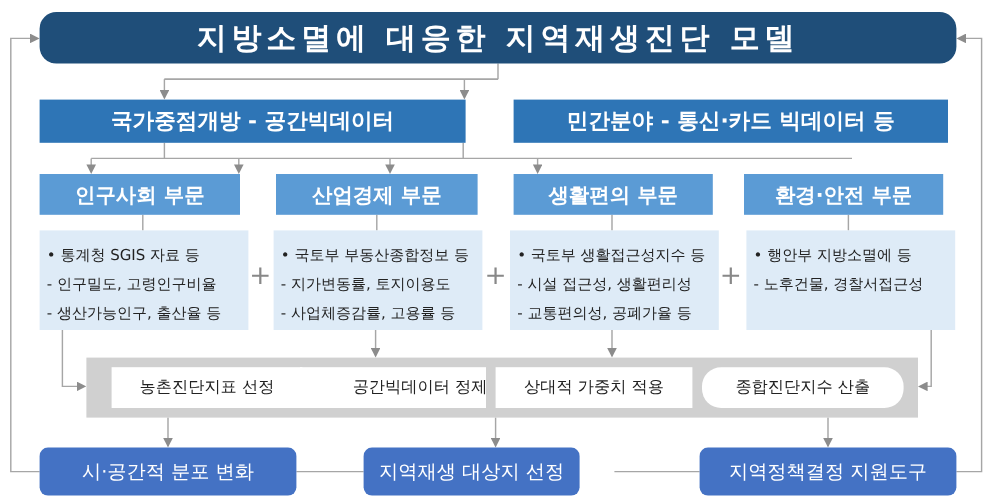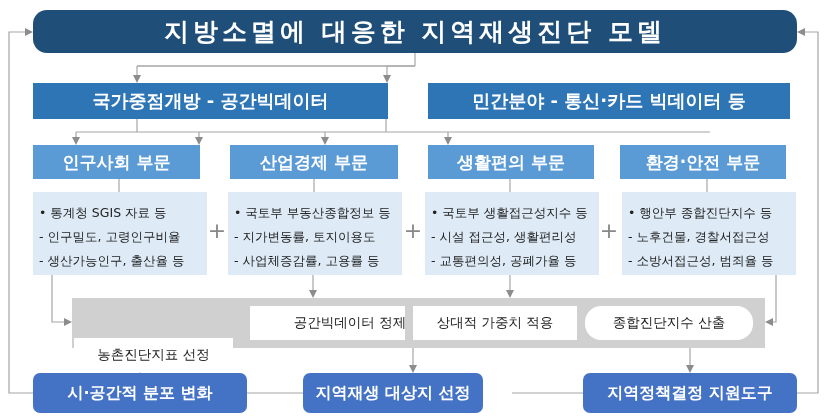--- a/index.html
+++ b/index.html
@@ -15,21 +15,21 @@
          font-weight:bold; display:flex; align-items:center; justify-content:center; }
   .detail { top:192px; height:83px; background:#deebf7; color:#222; font-size:12.5px;
             padding:9px 0 0 6px; line-height:24px; }
   .detail .line { white-space:nowrap; }
   .plus { top:220px; width:16px; height:20px; color:#888; font-size:22px;
           display:flex; align-items:center; justify-content:center; font-weight:normal; }
   .band { left:72px; top:298px; width:693px; height:50px; background:#d0d0d0; }
   .step { top:306px; height:34px; background:#fff; color:#222; font-size:13.5px;
           display:flex; align-items:center; justify-content:center; white-space:nowrap; }
   .out { top:373px; height:40px; background:#4472c4; border-radius:7px; color:#fff;
-         font-size:16px; font-weight:bold; display:flex; align-items:center; justify-content:center; }
+         font-size:16px; font-weight:normal; display:flex; align-items:center; justify-content:center; }
   svg.conn { position:absolute; left:0; top:0; }
 </style>
 </head>
 <body>
 
 <svg class="conn" width="827" height="419">
   <defs>
     <marker id="arr" markerWidth="8" markerHeight="8" refX="6" refY="4" orient="auto" markerUnits="userSpaceOnUse">
       <path d="M0,0 L8,4 L0,8 z" fill="#8c8c8c"></path>
     </marker>
@@ -95,26 +95,25 @@
   <div class="line"> - 사업체증감률, 고용률 등</div>
 </div>
 <div class="abs plus" style="left:405px;">+</div>
 <div class="abs detail" style="left:425px;width:174px;">
   <div class="line">• 국토부 생활접근성지수 등</div>
   <div class="line"> - 시설 접근성, 생활편리성</div>
   <div class="line"> - 교통편의성, 공폐가율 등</div>
 </div>
 <div class="abs plus" style="left:601px;">+</div>
 <div class="abs detail" style="left:622px;width:174px;">
-  <div class="line">• 행안부 종합진단지수 등</div>
+  <div class="line">• 행안부 지방소멸에 등</div>
   <div class="line"> - 노후건물, 경찰서접근성</div>
-  <div class="line"> - 소방서접근성, 범죄율 등</div>
 </div>
 
 <div class="abs band"></div>
-<div class="abs step" style="left:74px;width:159px;margin-top:32px;">농촌진단지표 선정</div>
+<div class="abs step" style="left:93px;width:159px;">농촌진단지표 선정</div>
 <div class="abs step" style="left:250px;width:155px;padding-left:45px;">공간빅데이터 정제</div>
 <div class="abs step" style="left:413px;width:164px;">상대적 가중치 적용</div>
 <div class="abs step" style="left:585px;width:168px;border-radius:16px;">종합진단지수 산출</div>
 
 <div class="abs out" style="left:33px;width:214px;">시·공간적 분포 변화</div>
 <div class="abs out" style="left:303px;width:180px;">지역재생 대상지 선정</div>
 <div class="abs out" style="left:583px;width:214px;">지역정책결정 지원도구</div>
 
 </body></html>

